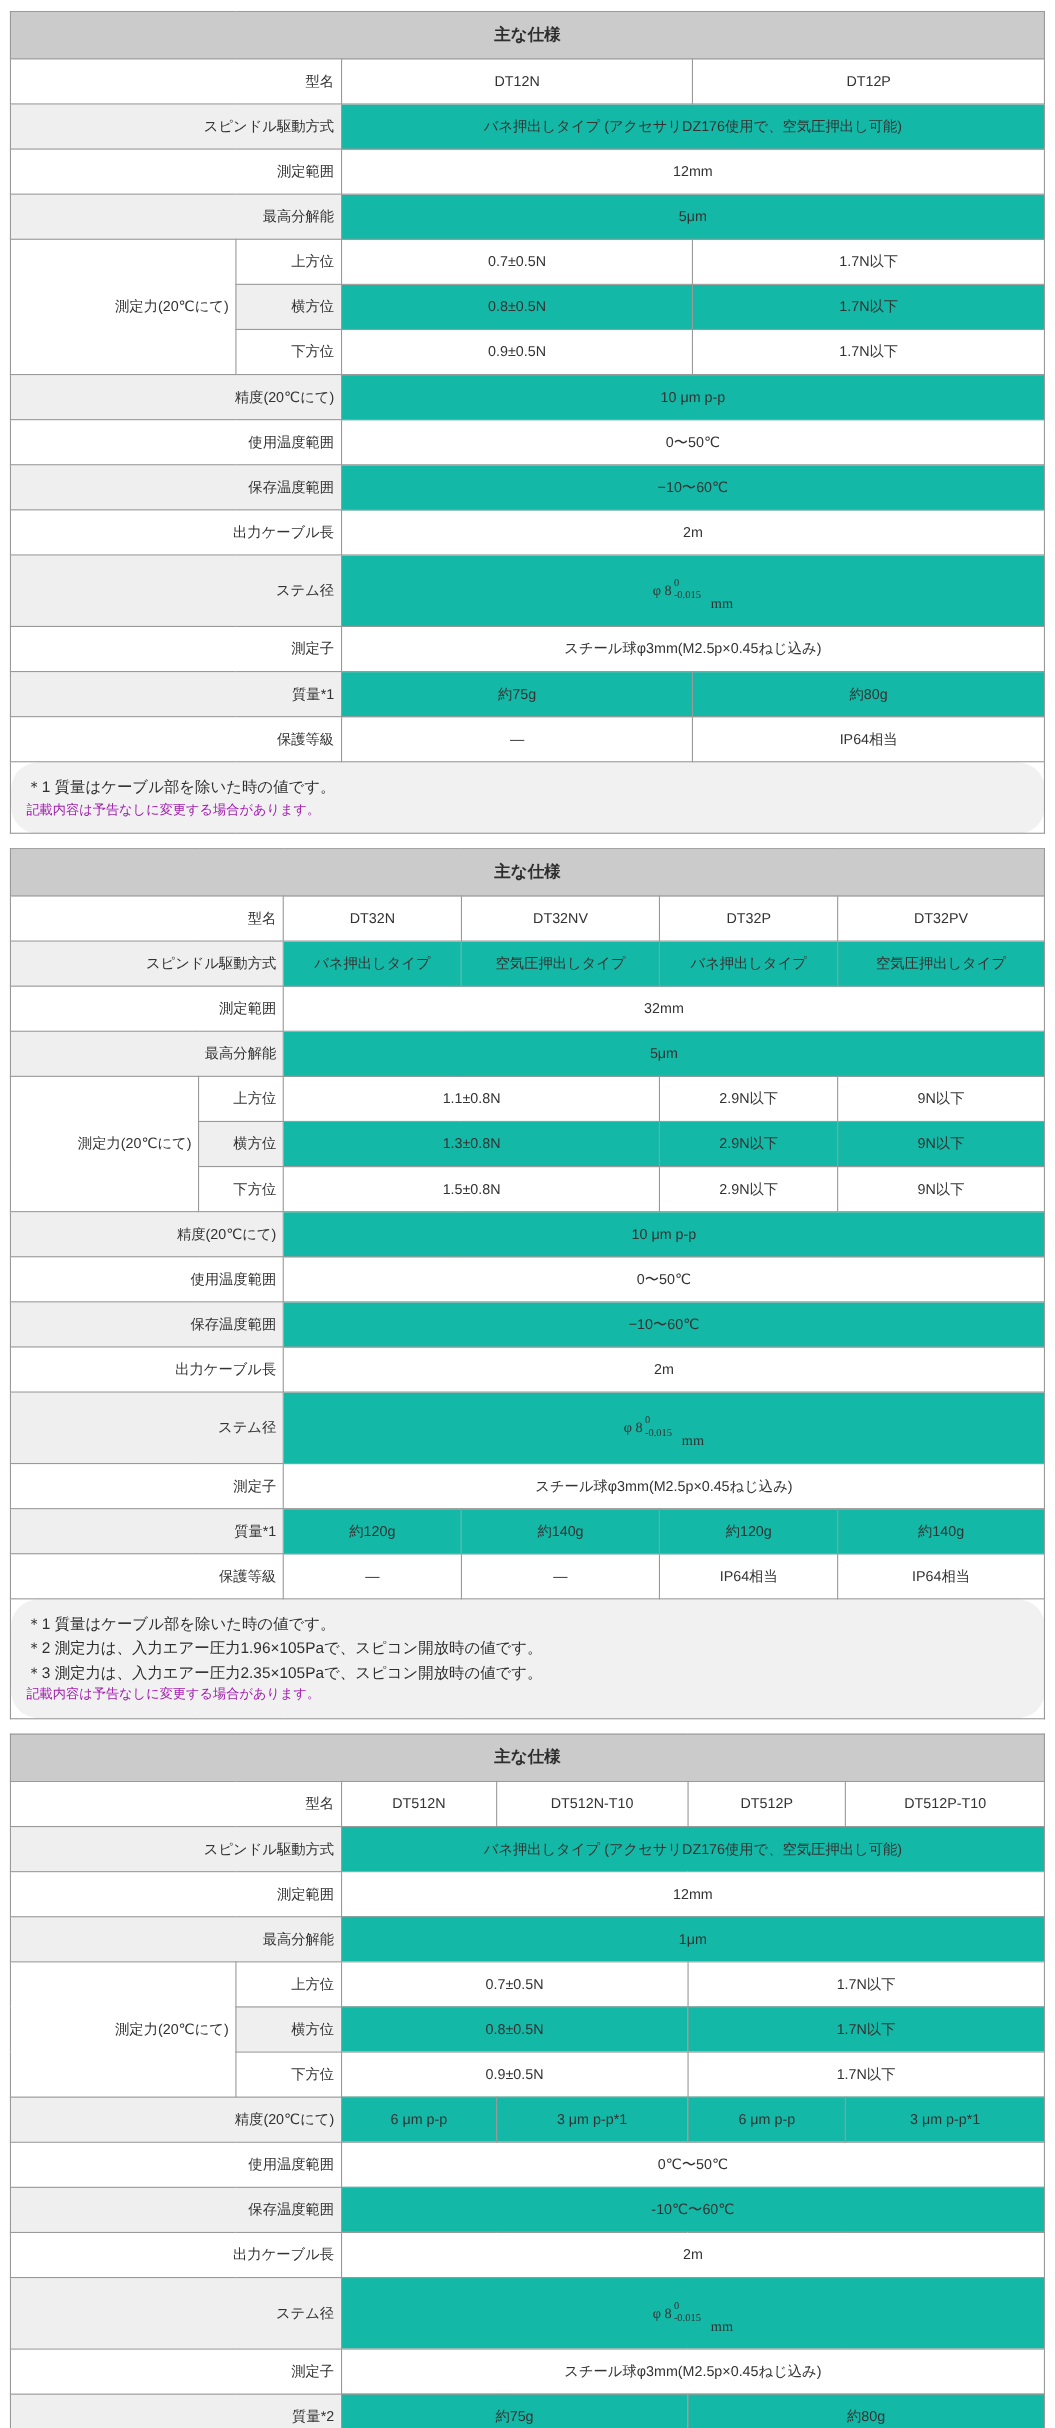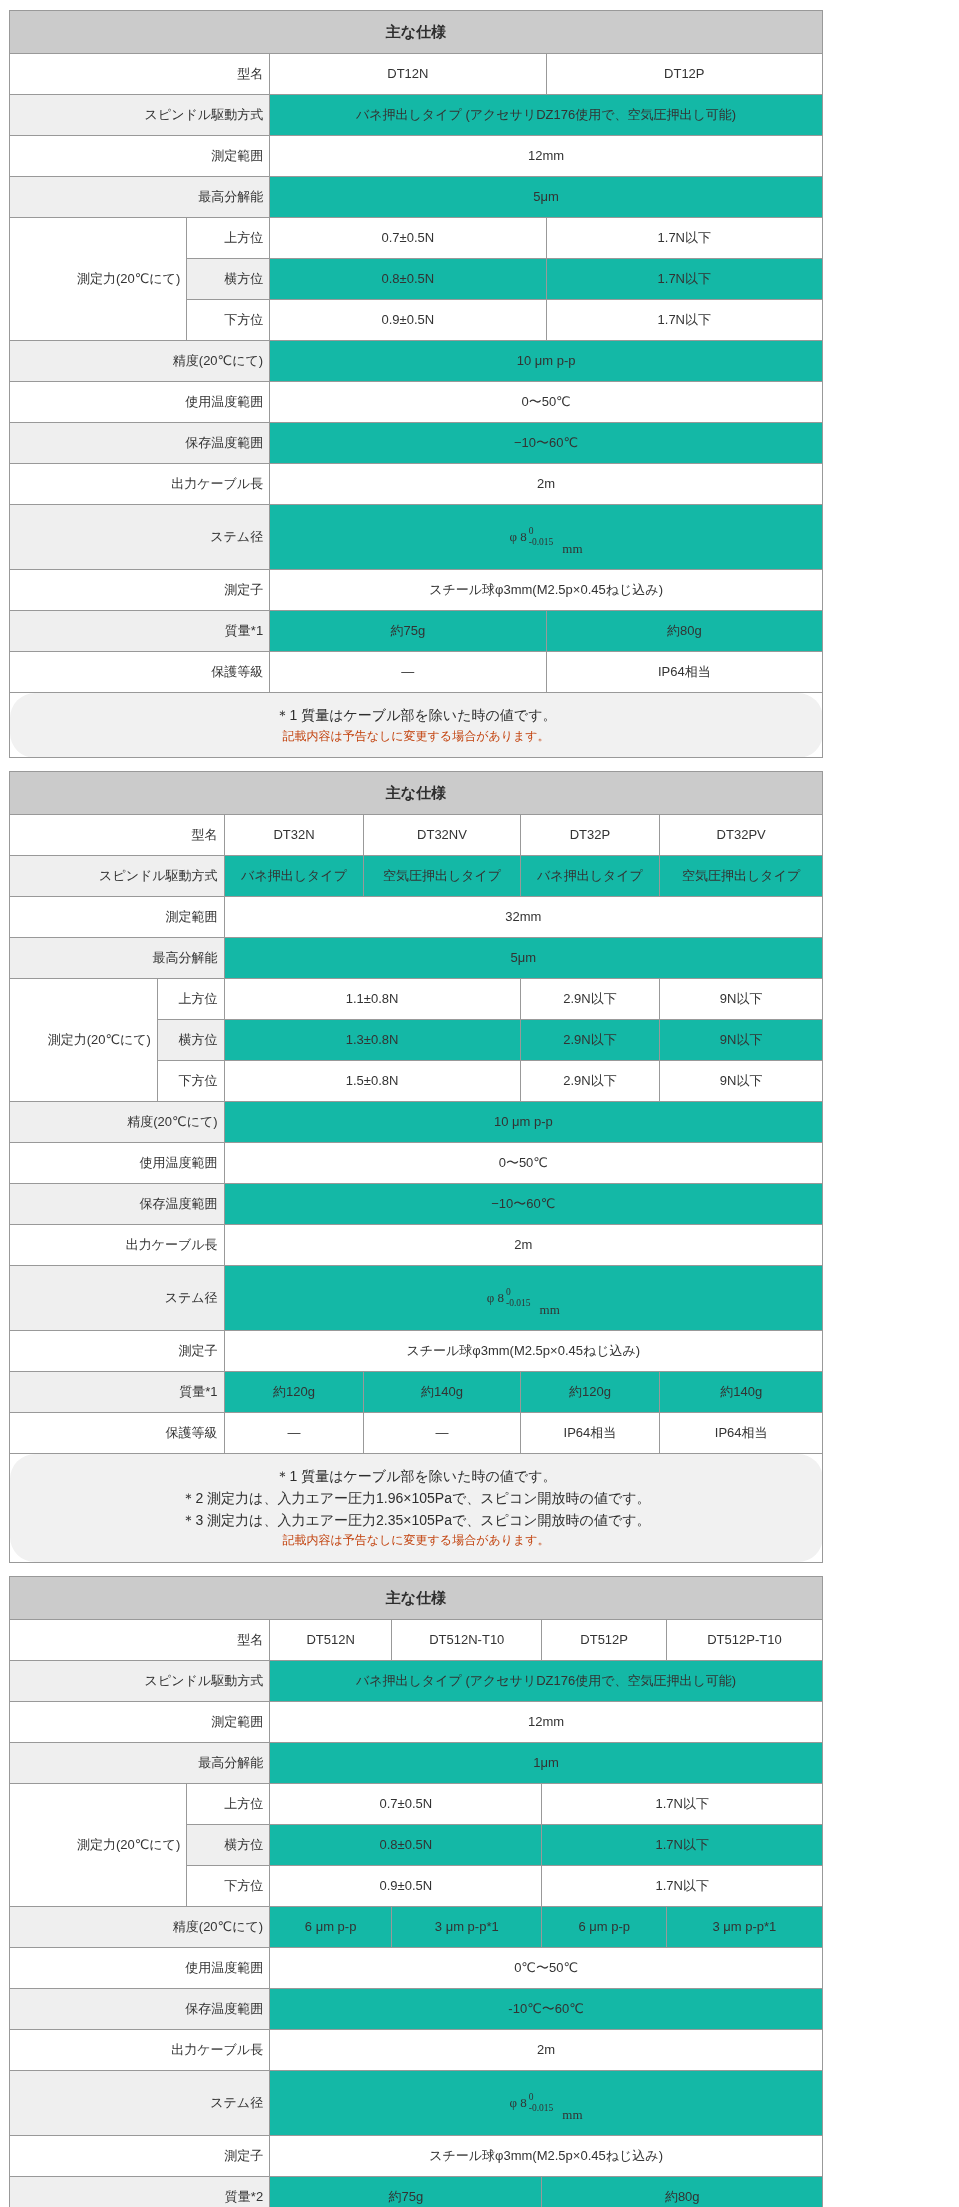--- a/index.html
+++ b/index.html
@@ -4,21 +4,21 @@
 <style>
   html,body{margin:0;padding:0;background:#ffffff;}
   body{
     width:959px;
     box-sizing:border-box;
     padding:10px 9px;
     font-family:"Liberation Sans","DejaVu Sans",sans-serif;
     color:#333333;
   }
   table.spec-table{
-    width:814px;
+    width:941px;
     border-collapse:collapse;
     table-layout:fixed;
     margin:0 0 13px 0;
     border:1px solid #7f7f7f;
     background:#ffffff;
   }
   table.spec-table:last-child{margin-bottom:0;}
   .spec-table th,.spec-table td{
     border:1px solid #999999;
     font-size:13px;
@@ -37,28 +37,28 @@
     font-weight:bold;
     color:#2e2e2e;
     height:20px;
   }
   .spec-table tr.shade td{background:#14b8a6;}
   .spec-table td.label-cell{background:#ffffff;text-align:right;}
   .spec-table tr.shade td.label-cell{background:#efefef;}
   .spec-table td.rowspan-label{background:#ffffff !important;}
   .spec-table td.notes-cell{
     background:#f1f1f1;
-    text-align:center;
+    text-align:left;
     padding:12px 14px;
     height:auto;
     line-height:1.55;
     border-radius:25px;
   }
   .note-line{display:block;font-size:14px;color:#2e2e2e;}
-  .note-line.small{font-size:12px;color:#c2410c;}
+  .note-line.small{font-size:12px;color:#a21caf;}
   .stem-wrap{display:inline-flex;align-items:center;justify-content:center;font-family:Liberation Serif, serif;}
   .stem-phi{font-size:13px;}
   .stem-tol{
     display:inline-flex;flex-direction:column;align-items:flex-start;
     font-size:9.5px;line-height:1.15;margin:0 3px 0 2px;text-align:left;
   }
   .stem-unit{font-size:13px;margin-left:6px;margin-top:24px;}
 </style>
 </head>
 <body>

